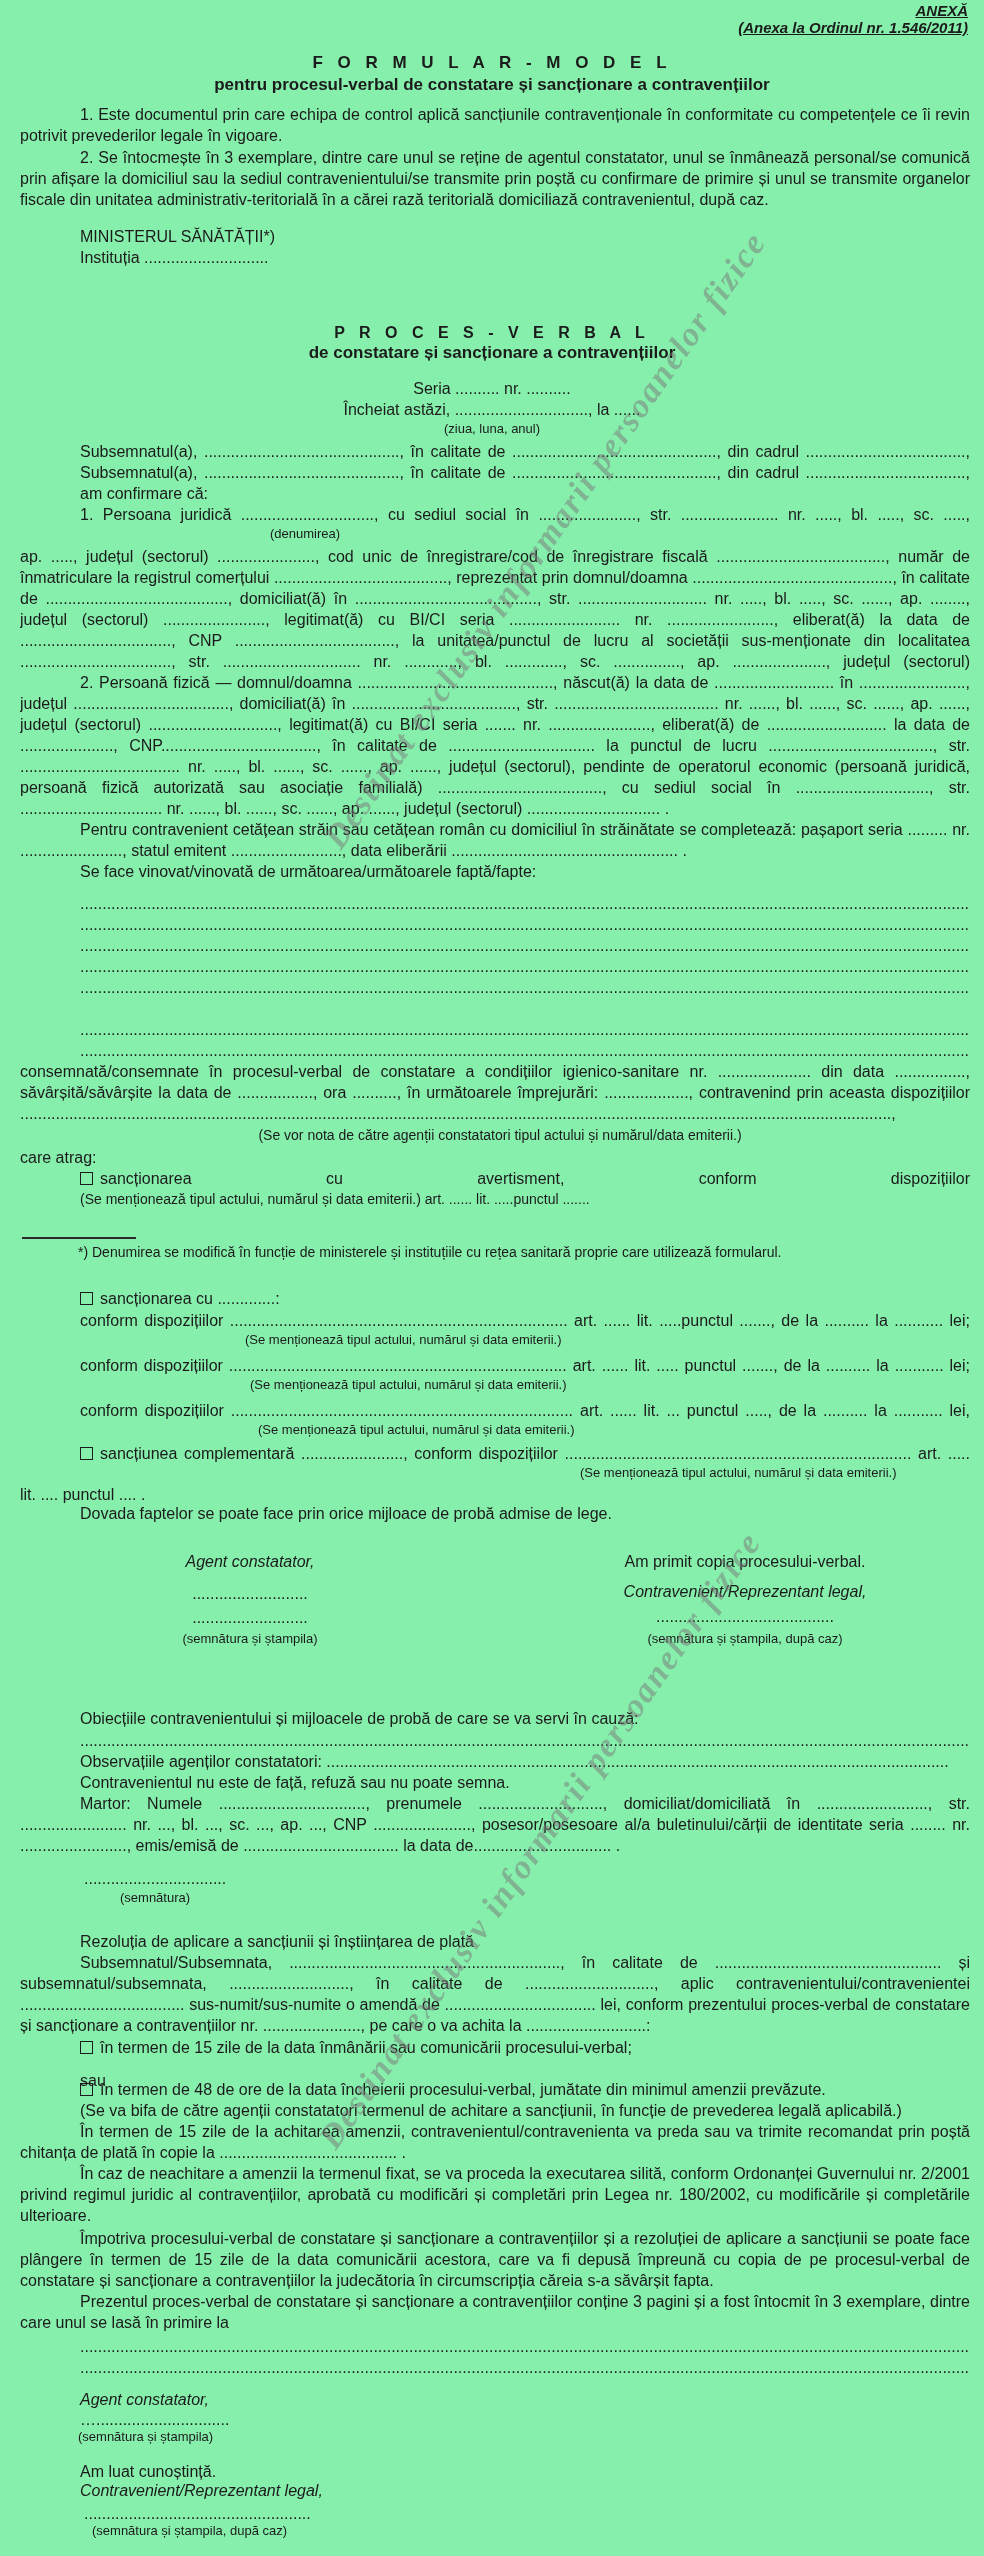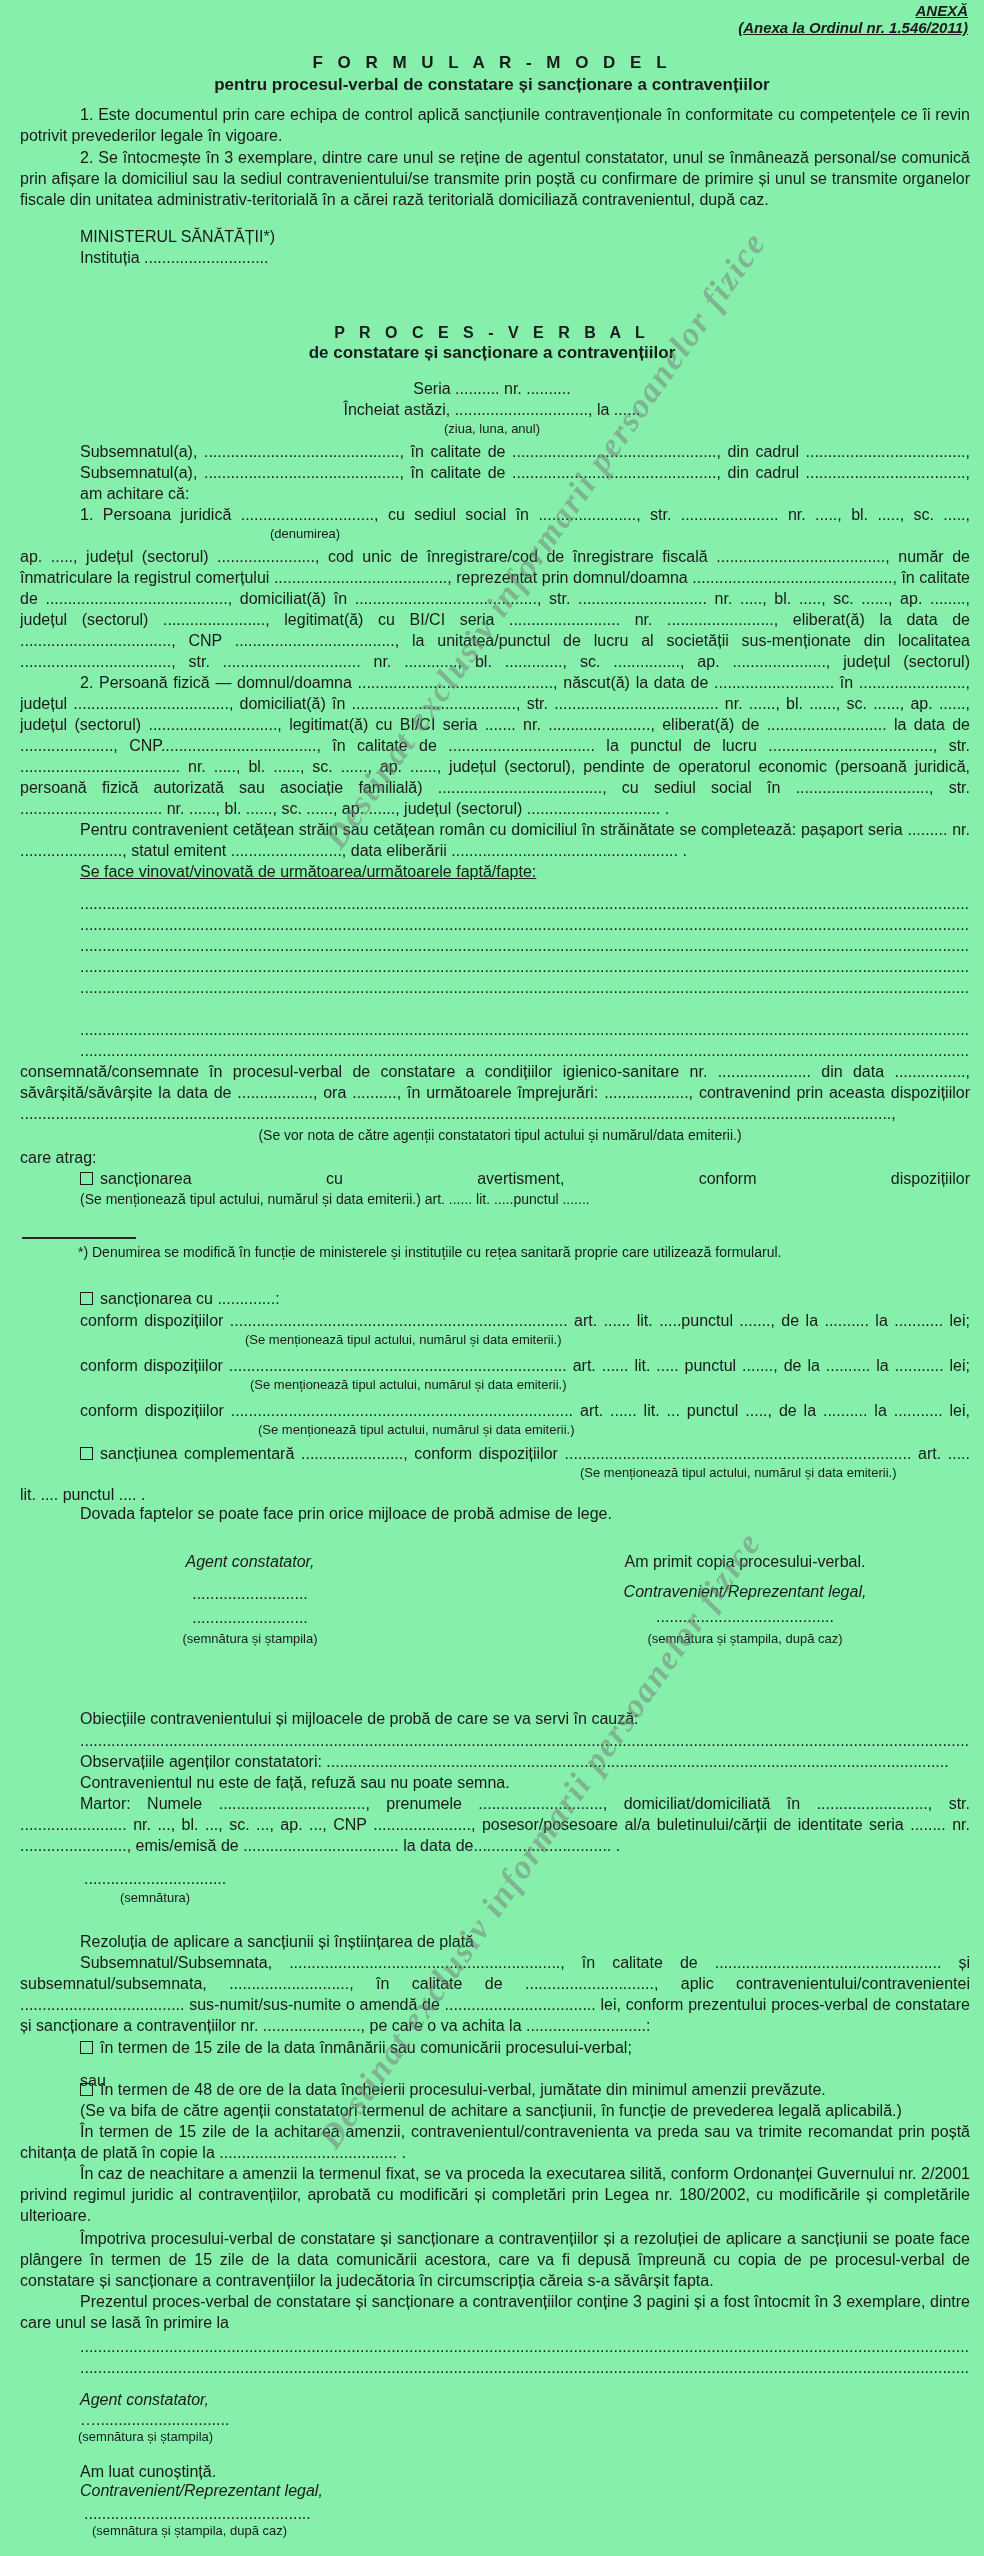--- a/index.html
+++ b/index.html
@@ -43,27 +43,27 @@
 
   <div class="ctr b sp" style="top:322px;font-size:16px;">P R O C E S - V E R B A L</div>
   <div class="ctr b" style="top:342px;font-size:17px;">de constatare și sancționare a contravențiilor</div>
 
   <div class="ctr" style="top:378px;">Seria .......... nr. ..........</div>
   <div class="ctr" style="top:399px;">Încheiat astăzi, .............................., la ......</div>
   <div class="ctr sm" style="top:421px;">(ziua, luna, anul)</div>
 
   <div class="fit" style="top:441px;left:20px;text-indent:60px;">Subsemnatul(a), ............................................, în calitate de .............................................., din cadrul ....................................,</div>
   <div class="fit" style="top:462px;left:20px;text-indent:60px;">Subsemnatul(a), ............................................, în calitate de .............................................., din cadrul ....................................,</div>
-  <div class="ln" style="top:483px;left:80px;">am achitare că:</div>
+  <div class="ln" style="top:483px;left:80px;">am confirmare că:</div>
   <div class="fit" style="top:504px;left:20px;text-indent:60px;">1. Persoana juridică .............................., cu sediul social în ......................, str. ...................... nr. ....., bl. ....., sc. .....,</div>
   <div class="abs sm" style="top:526px;left:270px;">(denumirea)</div>
   <div class="para" style="top:546px;height:126px;">ap. ....., județul (sectorul) ......................, cod unic de înregistrare/cod de înregistrare fiscală ......................................, număr de înmatriculare la registrul comerțului ......................................., reprezentat prin domnul/doamna ............................................., în calitate de ........................................., domiciliat(ă) în ........................................., str. ............................. nr. ....., bl. ....., sc. ......, ap. ........, județul (sectorul) ......................., legitimat(ă) cu BI/CI seria ......................... nr. ........................, eliberat(ă) la data de .................................., CNP ...................................., la unitatea/punctul de lucru al societății sus-menționate din localitatea .................................., str. ............................... nr. ............, bl. ............., sc. ..............., ap. ....................., județul (sectorul) ..................................................... .</div>
   <div class="para ind" style="top:672px;height:147px;">2. Persoană fizică — domnul/doamna ............................................, născut(ă) la data de ........................... în ........................, județul ..................................., domiciliat(ă) în ....................................., str. ..................................... nr. ......, bl. ......, sc. ......, ap. ......, județul (sectorul) ............................., legitimat(ă) cu BI/CI seria ....... nr. ......................., eliberat(ă) de ........................... la data de ....................., CNP..................................., în calitate de ................................. la punctul de lucru ....................................., str. .................................... nr. ....., bl. ......, sc. ......, ap. ......, județul (sectorul), pendinte de operatorul economic (persoană juridică, persoană fizică autorizată sau asociație familială) ....................................., cu sediul social în .............................., str. ................................ nr. ......, bl. ......, sc. ......, ap. ......, județul (sectorul) .............................. .</div>
   <div class="para ind" style="top:819px;height:42px;">Pentru contravenient cetățean străin sau cetățean român cu domiciliul în străinătate se completează: pașaport seria ......... nr. ......................., statul emitent ........................., data eliberării ................................................... .</div>
-  <div class="ln" style="top:861px;left:80px;text-decoration:underline;">Se face vinovat/vinovată de următoarea/următoarele faptă/fapte:</div>
+  <div class="ln" style="top:861px;left:80px;">Se face vinovat/vinovată de următoarea/următoarele faptă/fapte:</div>
 
   <div class="dot" style="top:893px;">.........................................................................................................................................................................................................................</div>
   <div class="dot" style="top:914px;">.........................................................................................................................................................................................................................</div>
   <div class="dot" style="top:935px;">.........................................................................................................................................................................................................................</div>
   <div class="dot" style="top:956px;">.........................................................................................................................................................................................................................</div>
   <div class="dot" style="top:977px;">.........................................................................................................................................................................................................................</div>
   <div class="dot" style="top:1019px;">.........................................................................................................................................................................................................................</div>
   <div class="dot" style="top:1040px;">.........................................................................................................................................................................................................................</div>
 
   <div class="para jlast" style="top:1061px;height:42px;">consemnată/consemnate în procesul-verbal de constatare a condițiilor igienico-sanitare nr. ..................... din data ................, săvârșită/săvârșite la data de ................., ora .........., în următoarele împrejurări: ..................., contravenind prin aceasta dispozițiilor</div>

